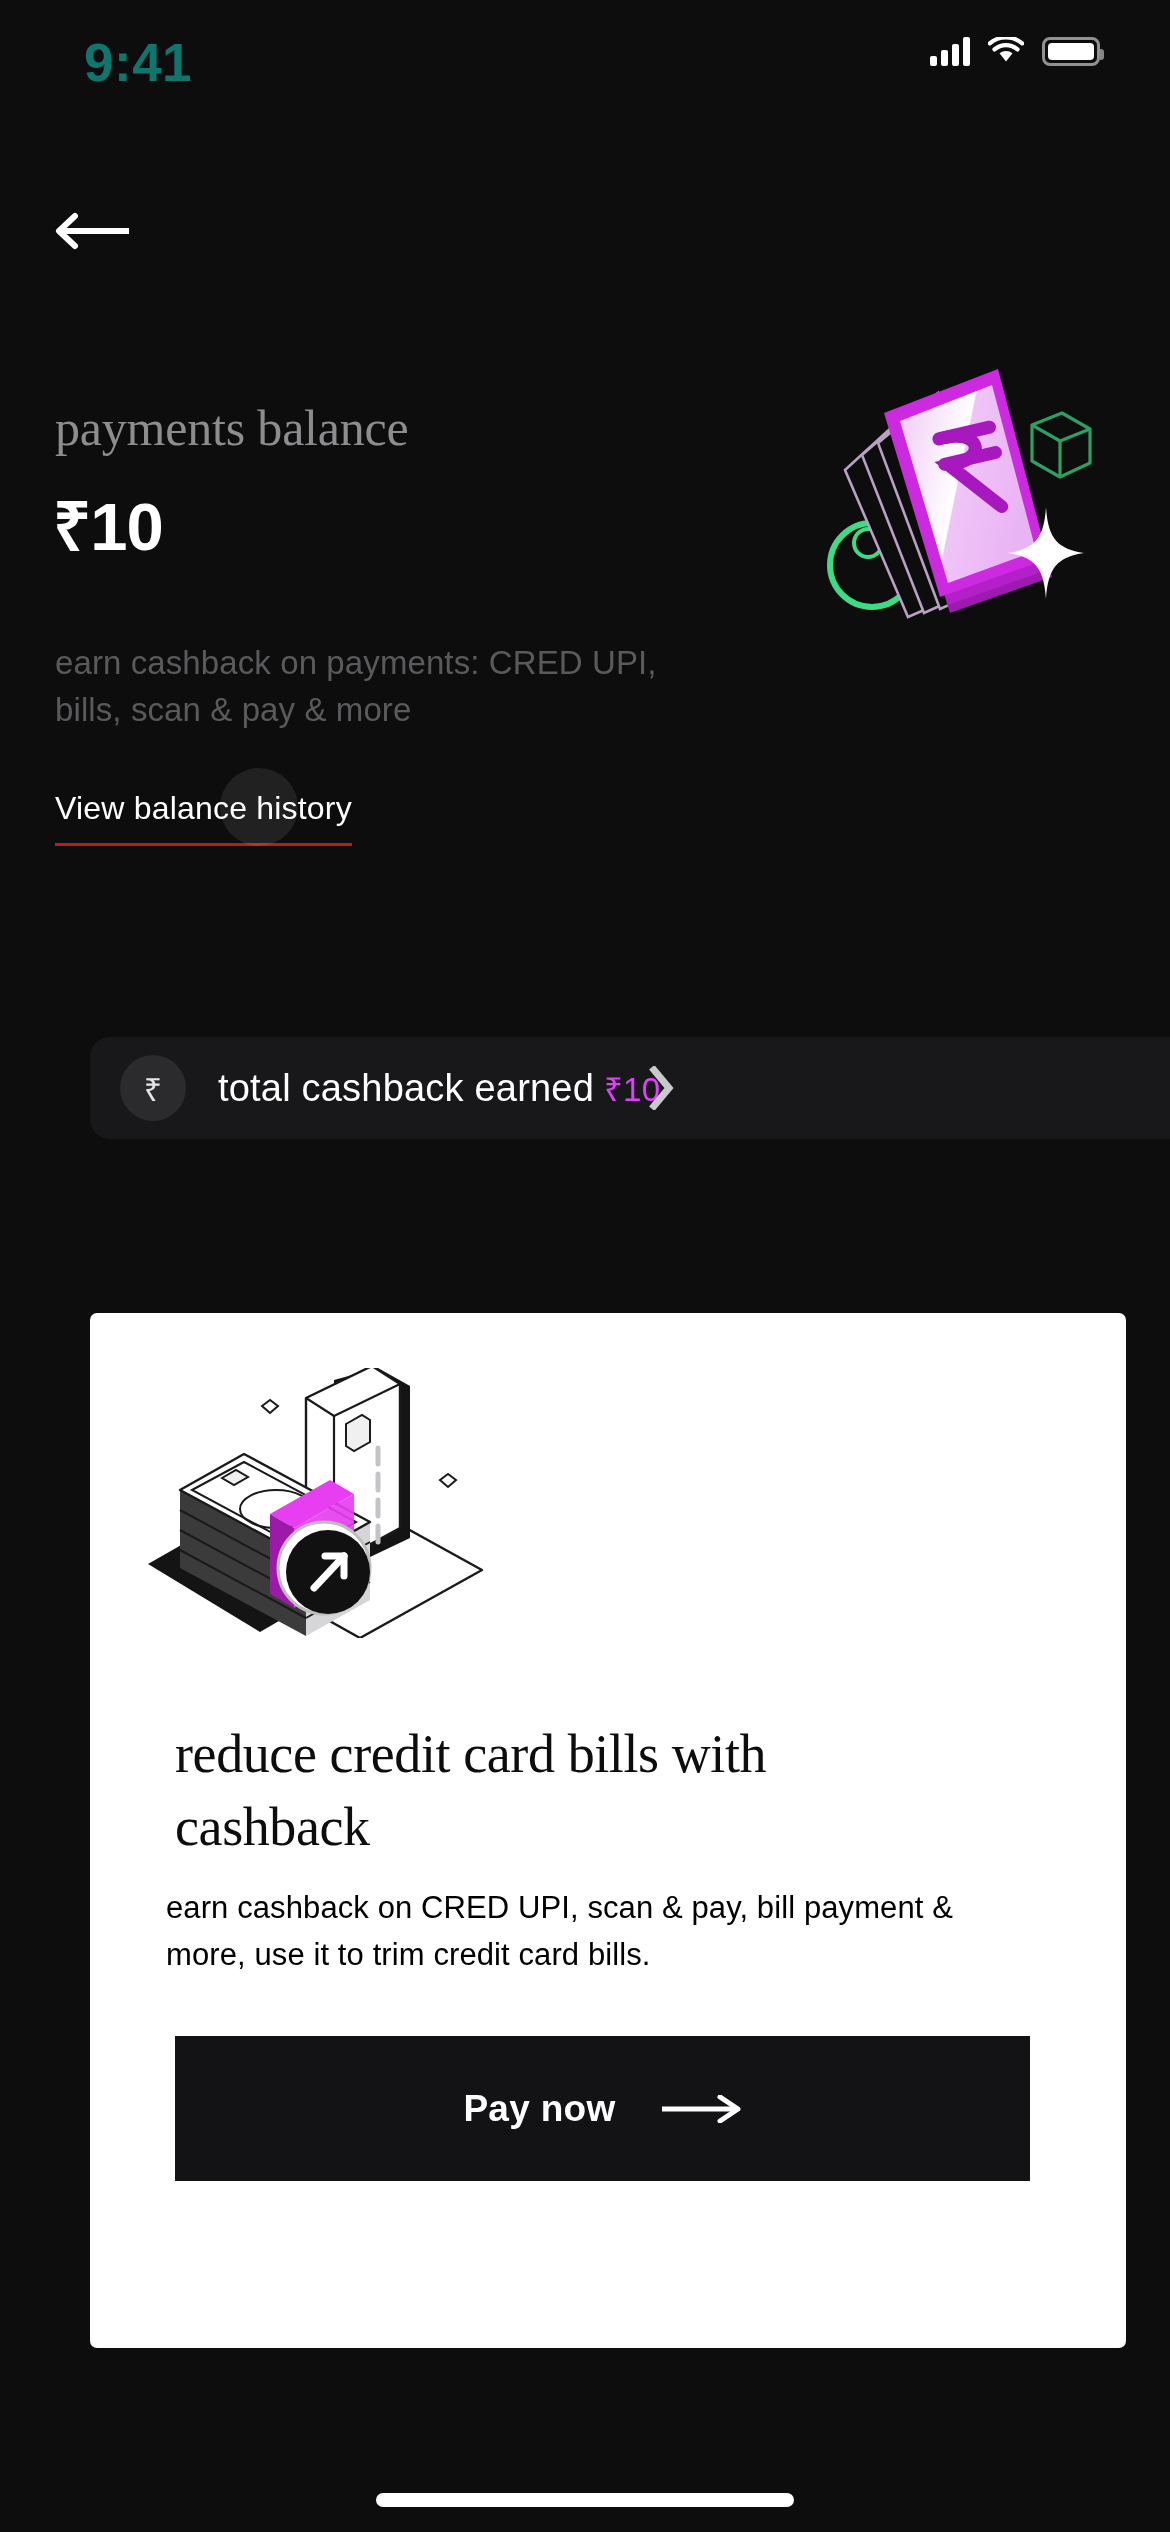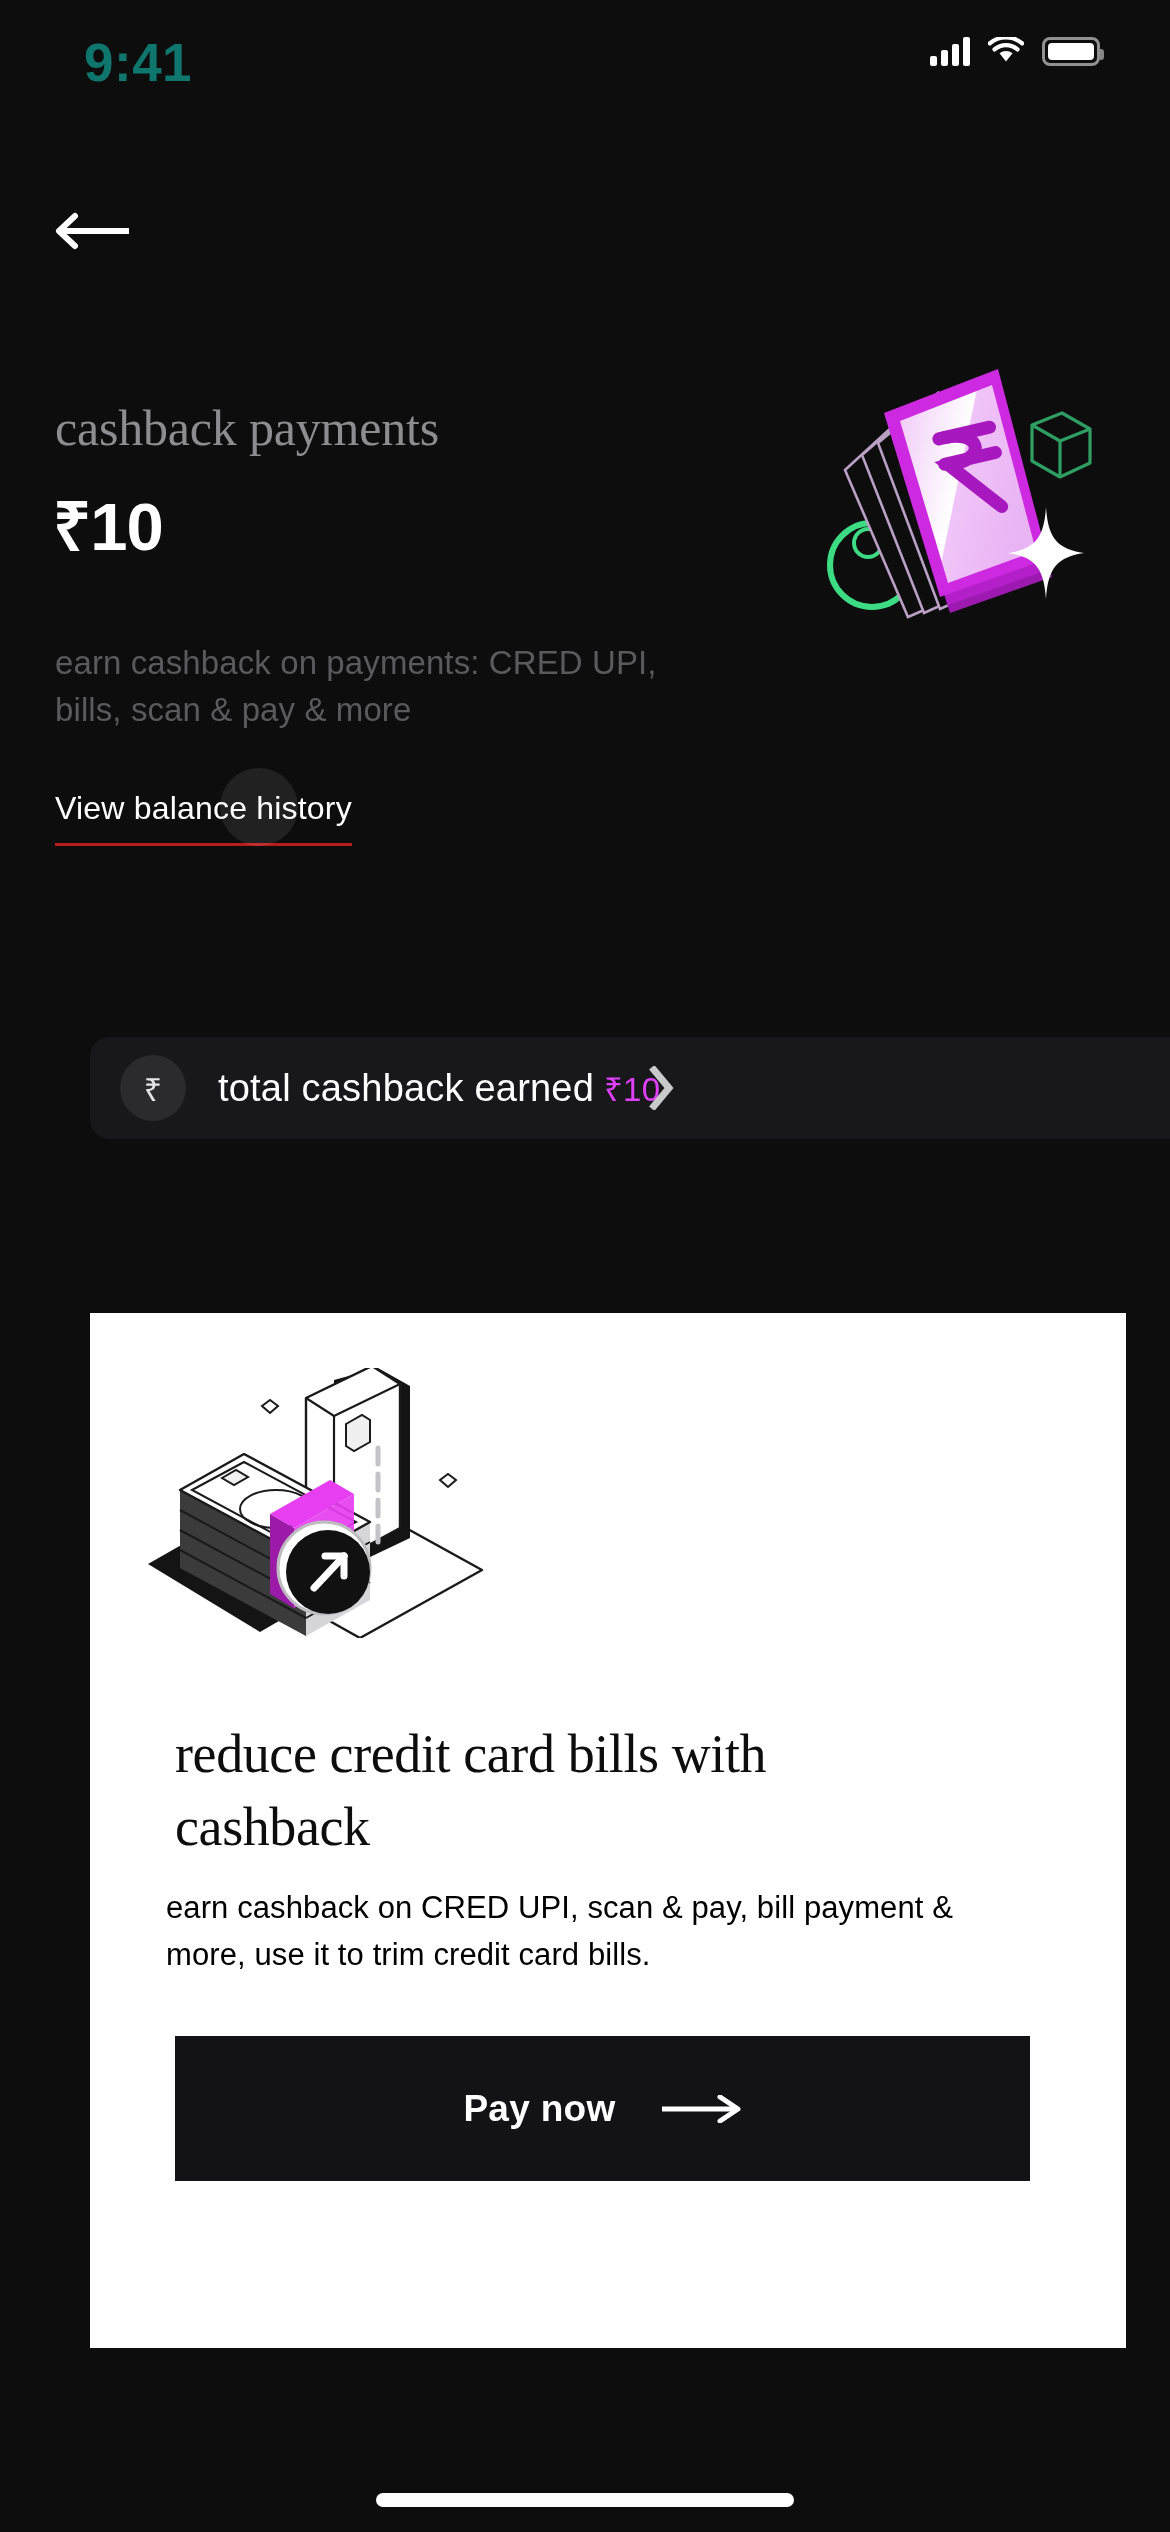--- a/index.html
+++ b/index.html
@@ -128,20 +128,21 @@
   .earned-chev {
     position:absolute; right:505px; top:50%;
     transform:translateY(-50%);
   }
 
   
   .promo {
     position:absolute; left:90px; top:1313px;
     width:1036px; height:1035px;
     background:#ffffff;
+    border-radius:7px;
   }
   .promo-illus {
     position:absolute; left:20px; top:55px;
     width:380px; height:270px;
   }
   .promo-title {
     position:absolute; left:85px; top:405px;
     width:780px;
     font-family:"Liberation Serif", serif;
     font-size:54px; color:#0d0d0e; line-height:1.35;
@@ -200,21 +201,21 @@
   </div>
 
   <div class="backbtn">
     <svg width="78" height="44" viewBox="0 0 78 44">
       <path d="M4 22 H74" stroke="#ffffff" stroke-width="6" stroke-linecap="butt"></path>
       <path d="M20 7 L4 22 L20 37" stroke="#ffffff" stroke-width="6" fill="none" stroke-linecap="round" stroke-linejoin="round"></path>
     </svg>
   </div>
 
   <div class="hero">
-    <div class="hero-title">cashback payments</div>
+    <div class="hero-title">payments balance</div>
     <div class="hero-amount">₹10</div>
     <div class="hero-sub">earn cashback on payments: CRED UPI, bills, scan &amp; pay &amp; more</div>
 
     <div class="hist-wrap">
       <span class="hist-link">View balance history</span>
       <span class="hist-blob"></span>
     </div>
 
     <svg class="hero-illus" viewBox="0 0 300 270">
 

